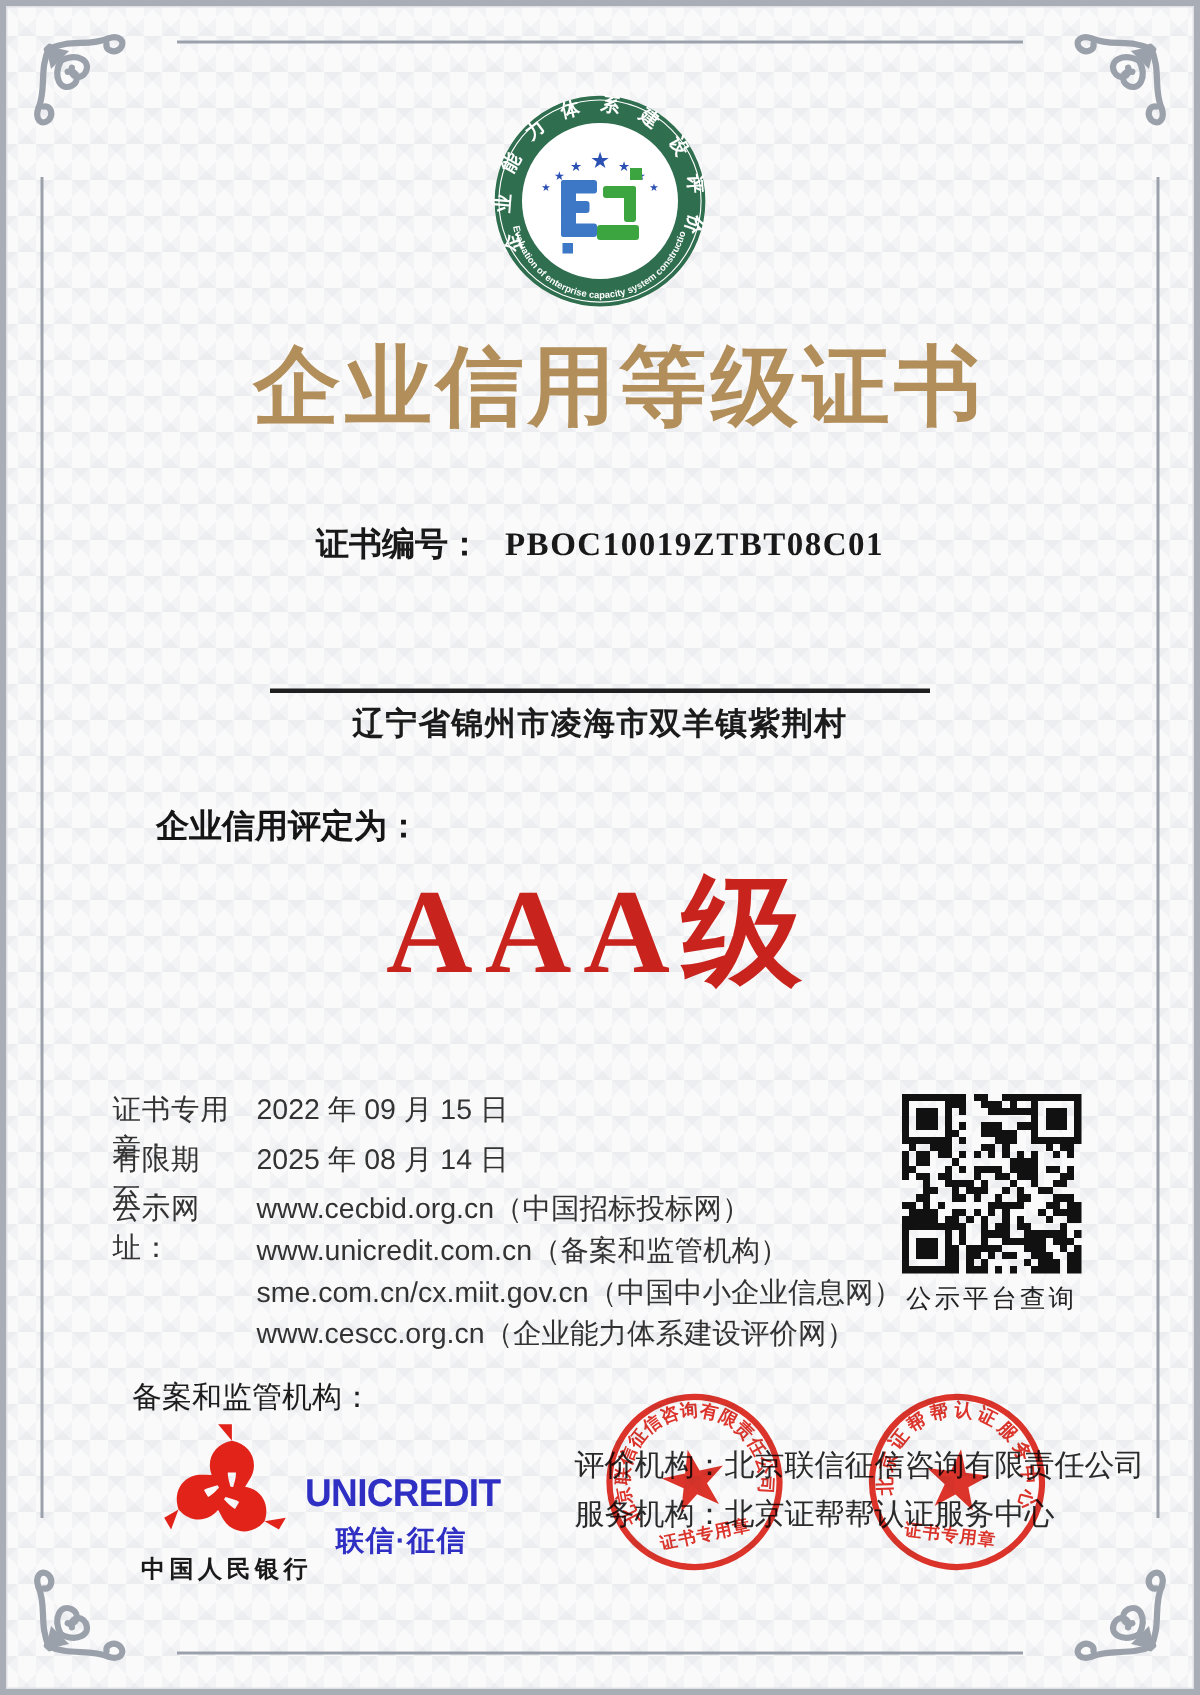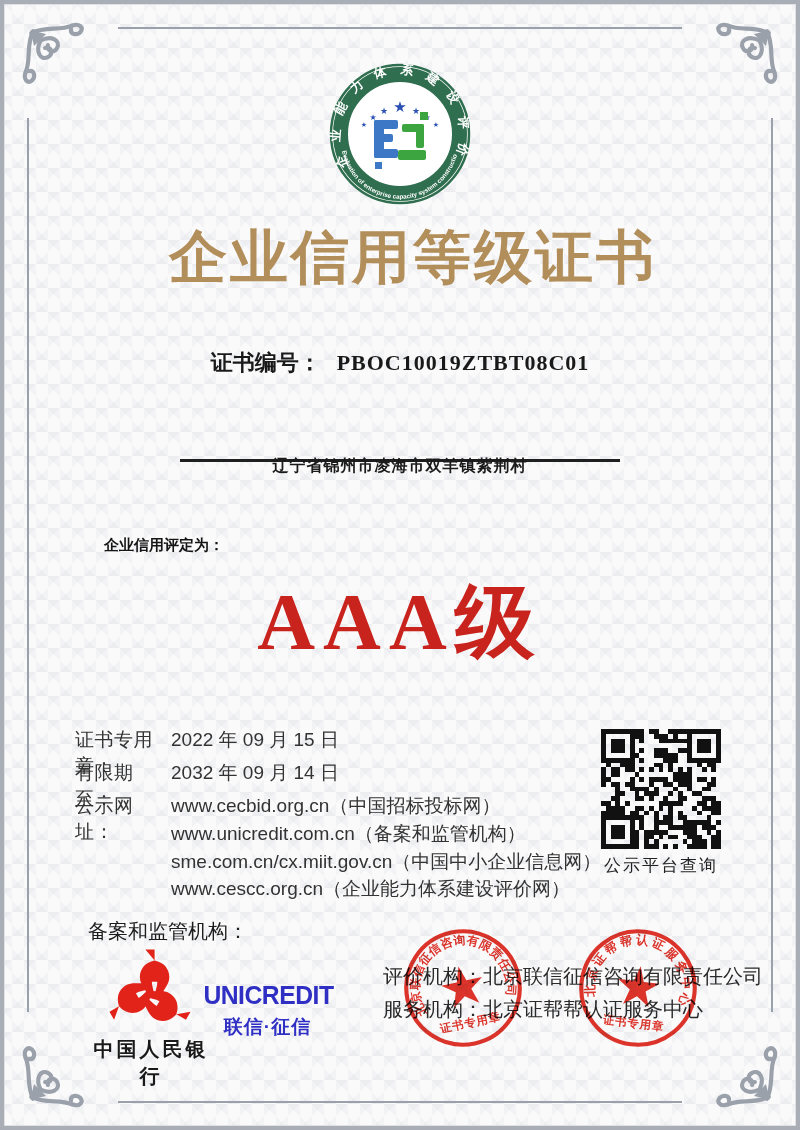--- a/index.html
+++ b/index.html
@@ -49,41 +49,41 @@
   .filing{top:306px;font-size:18px;font-weight:600;color:#3a3a3a;letter-spacing:0.5px;}
   .filing .code{margin-left:12px;font-family:"Liberation Sans",sans-serif;font-size:19px;letter-spacing:0.5px;}
 
   .certno{top:348px;font-size:22px;font-weight:700;color:#191919;
           font-family:"Liberation Serif","DejaVu Serif",serif;}
   .certno .num{margin-left:16px;letter-spacing:1px;}
 
   .company{top:408px;font-size:38px;font-weight:900;color:#161616;letter-spacing:2px;
            font-family:"Liberation Serif","DejaVu Serif",serif;}
   .company-underline{top:459px;left:180px;width:440px;height:2.5px;background:#1f1f1f;}
-  .address{top:456px;font-size:16px;font-weight:700;color:#1b1b1b;letter-spacing:1px;
+  .address{top:468px;font-size:21px;font-weight:700;color:#1b1b1b;letter-spacing:1px;
            font-family:"Liberation Serif","DejaVu Serif",serif;}
 
-  .rating-label{left:104px;top:536px;font-size:15px;font-weight:700;color:#151515;
+  .rating-label{left:104px;top:536px;font-size:22px;font-weight:700;color:#151515;
                 font-family:"Liberation Serif","DejaVu Serif",serif;}
   .rating-value{top:582px;font-size:80px;line-height:1;font-weight:900;color:var(--rating-red);
                 letter-spacing:8px;font-family:"Liberation Serif","DejaVu Serif",serif;}
 
   .info-row{position:absolute;left:75px;display:flex;font-size:19px;color:#333;font-weight:500;}
   .info-row .lbl{width:96px;flex:0 0 auto;letter-spacing:0.5px;}
   .url-line{position:absolute;left:171px;font-size:19px;color:#333;font-weight:500;}
 
   .qr-box{position:absolute;left:601px;top:729px;width:120px;height:120px;}
   .qr-caption{position:absolute;left:586px;top:854px;width:150px;text-align:center;
               font-size:17px;letter-spacing:2px;color:#222;font-weight:500;}
 
   .regulator-label{left:88px;top:918px;font-size:20px;color:#1d1d1d;
                    font-family:"Liberation Serif","DejaVu Serif",serif;}
   .pboc-logo{position:absolute;left:104px;top:944px;width:92px;height:92px;}
   .pboc-name{position:absolute;left:86px;top:1036px;width:130px;text-align:center;
-             font-size:20px;font-weight:700;letter-spacing:3px;color:#1a1a1a;
+             font-size:16px;font-weight:700;letter-spacing:3px;color:#1a1a1a;
              font-family:"Liberation Serif","DejaVu Serif",serif;}
   .unicredit{position:absolute;left:200px;top:980px;width:135px;text-align:center;color:var(--uni-blue);}
   .unicredit .en{font-size:26px;font-weight:800;letter-spacing:-0.5px;transform:scaleX(0.95);display:block;}
   .unicredit .cn{font-size:19px;font-weight:700;letter-spacing:1px;display:block;margin-top:3px;}
 
   .agency-line{position:absolute;left:383px;font-size:20px;color:#2a2a2a;font-weight:500;}
   .stamp{position:absolute;width:128px;height:128px;mix-blend-mode:multiply;opacity:0.92;}
   .stamp1{left:399px;top:924px;transform:rotate(-12deg);}
   .stamp2{left:574px;top:924px;transform:rotate(7deg);}
   .stamp text{fill:var(--stamp-red);font-weight:bold;}
@@ -193,21 +193,21 @@
 
   <div class="abs rating-label">企业信用评定为：</div>
   <div class="abs center rating-value">AAA级</div>
 
   <div class="info-row" style="top:727px">
     <span class="lbl">证书专用章：</span>
     <span>2022 年 09 月 15 日</span>
   </div>
   <div class="info-row" style="top:760px">
     <span class="lbl">有限期至：</span>
-    <span>2032 年 09 月 14 日</span>
+    <span>2025 年 08 月 14 日</span>
   </div>
   <div class="info-row" style="top:793px">
     <span class="lbl">公示网址：</span>
     <span>www.cecbid.org.cn（中国招标投标网）</span>
   </div>
   <div class="url-line" style="top:821px">www.unicredit.com.cn（备案和监管机构）</div>
   <div class="url-line" style="top:849px">sme.com.cn/cx.miit.gov.cn（中国中小企业信息网）</div>
   <div class="url-line" style="top:876px">www.cescc.org.cn（企业能力体系建设评价网）</div>
 
   <svg id="qr" class="qr-box" viewBox="0 0 25 25" shape-rendering="crispEdges">

